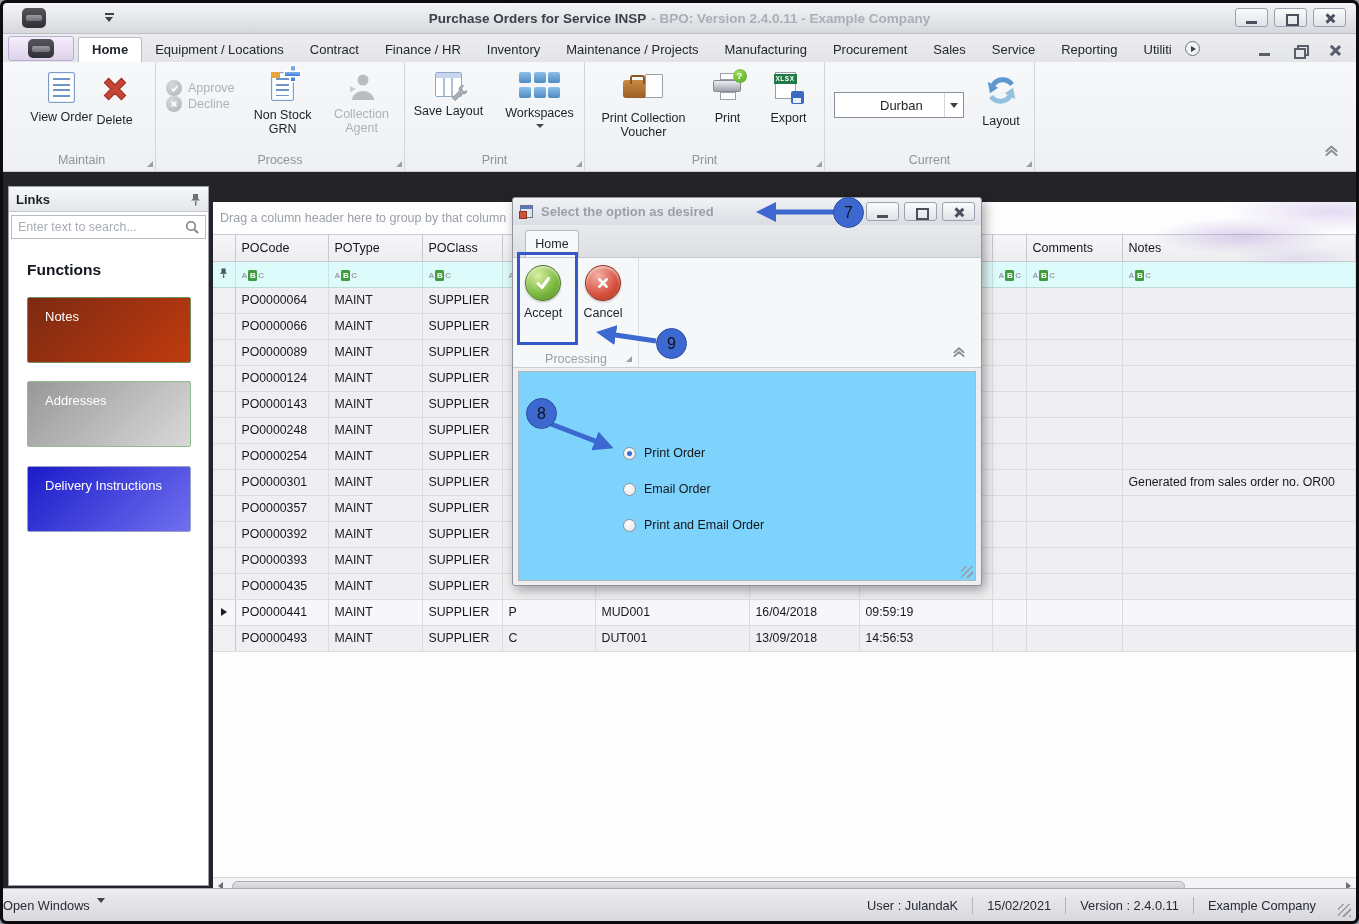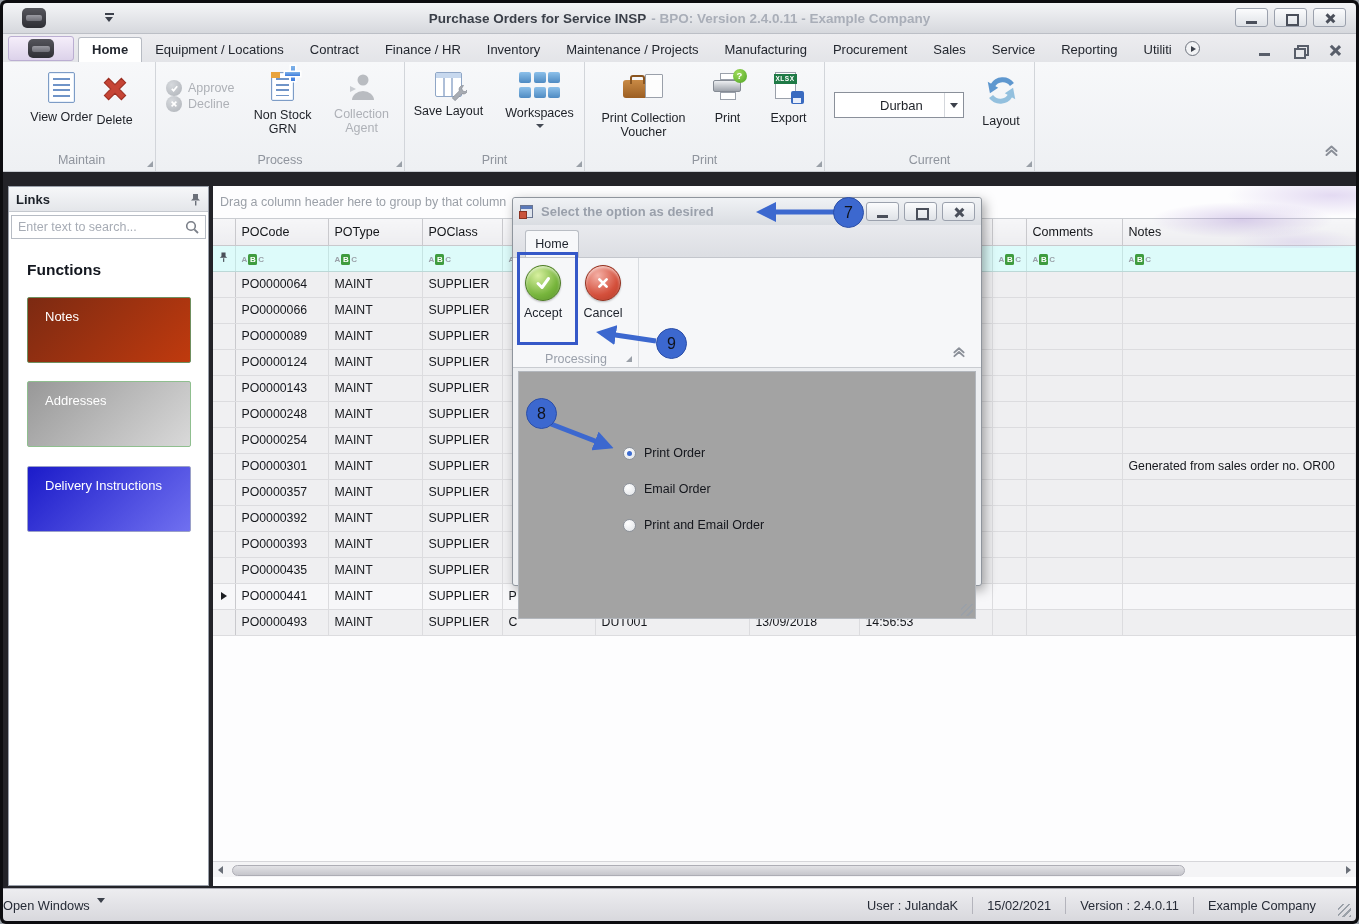--- a/index.html
+++ b/index.html
@@ -101,21 +101,21 @@
   .sb-search{margin:3px 2px;height:24px;border:1px solid #b7bcc4;display:flex;align-items:center;background:#fff;}
   .sb-search input{flex:1;border:none;outline:none;font-size:12.5px;padding:0 6px;color:#2a2f38;font-family:"Liberation Sans",sans-serif;background:transparent;}
   .sb-search input::placeholder{color:#a7acb5;}
   .sb-title{margin:22px 0 0 18px;font-size:15.5px;font-weight:bold;color:#13171f;}
   .fnbtn{position:absolute;left:18px;width:164px;height:66px;border-radius:2px;color:#fff;font-size:13px;padding:11px 0 0 17px;cursor:pointer;}
   .fnbtn.notes{top:110px;background:linear-gradient(135deg,#7c2a12,#c03a0e);border:1px solid #6f8f5f;}
   .fnbtn.addr{top:194px;background:linear-gradient(135deg,#989898,#d9d9d9);border:1px solid #8fbf8f;}
   .fnbtn.deli{top:279px;background:linear-gradient(135deg,#1b1bc9,#7070f0);border:1px solid #9aa0c8;}
 
   
-  .gridwrap{position:absolute;left:213px;top:186px;width:1143px;height:700px;background:#fdfdfe;overflow:hidden;}
+  .gridwrap{position:absolute;left:213px;top:202px;width:1143px;height:700px;background:#fdfdfe;overflow:hidden;}
   .watermark{position:absolute;right:0;top:0;width:300px;height:62px;pointer-events:none;
     background:radial-gradient(ellipse 130px 26px at 62% 55%,rgba(158,128,205,.35),transparent 70%),
                radial-gradient(ellipse 150px 30px at 92% 15%,rgba(175,148,218,.33),transparent 70%),
                radial-gradient(ellipse 90px 20px at 80% 90%,rgba(190,168,228,.25),transparent 70%);}
   .grouphint{height:33px;display:flex;align-items:center;padding-left:7px;font-size:12.5px;color:#9ba0a8;border-bottom:1px solid #c9ccd1;}
   table.grid{border-collapse:collapse;table-layout:fixed;width:100%;font-size:12.3px;color:#16181d;}
   table.grid th{height:26px;background:linear-gradient(#f6f6f8,#ededf0);border-right:1px solid #c9c9cd;border-bottom:1px solid #c9c9cd;font-weight:normal;text-align:left;padding:0 6px;font-size:12.5px;color:#14161a;overflow:hidden;white-space:nowrap;}
   table.grid td{height:26px;border-right:1px solid #dcdcdf;border-bottom:1px solid #dcdcdf;padding:0 6px;overflow:hidden;white-space:nowrap;background:#efeff1;}
   table.grid tr.filter td{background:#ddfbfa;border-right:1px solid #c6e4e3;border-bottom:1px solid #bcd8d7;}
   table.grid td.ind{background:#f0f0f2;border-right:1px solid #c9c9cd;padding:0;text-align:center;}
@@ -144,21 +144,21 @@
   .dlg-grp{position:absolute;left:0;top:0;bottom:0;width:126px;border-right:1px solid #d8dbdf;}
   .dlg-btnrow{position:absolute;left:4px;top:3px;display:flex;gap:8px;}
   .ribtn{width:52px;display:flex;flex-direction:column;align-items:center;padding-top:4px;font-size:12.5px;color:#1d222b;}
   .ribtn .circ{width:36px;height:36px;border-radius:50%;display:flex;align-items:center;justify-content:center;box-shadow:inset 0 2px 3px rgba(255,255,255,.6),0 1px 2px rgba(0,0,0,.25);}
   .circ.ok{background:radial-gradient(circle at 35% 28%,#d8f0a0,#77b53c 60%,#588f2a);border:1px solid #4e7d26;}
   .circ.no{background:radial-gradient(circle at 35% 28%,#f4b0a6,#d4503c 60%,#b03826);border:1px solid #93301f;}
   .ribtn .lbl{margin-top:5px;}
   .dlg-grplbl{position:absolute;left:0;bottom:1px;width:126px;text-align:center;font-size:12.5px;color:#9aa0ab;}
   .dlg-grp .launcher{right:6px;bottom:5px;}
   .dlg-collapse{position:absolute;right:14px;bottom:5px;}
-  .dlg-client{position:absolute;left:5px;top:173px;width:458px;height:248px;background:#a3a3a3;border:1px solid #b3b7bd;}
+  .dlg-client{position:absolute;left:5px;top:173px;width:458px;height:210px;background:#7dd3fc;border:1px solid #b3b7bd;}
   .opt-row{position:absolute;left:104px;display:flex;align-items:center;gap:8px;font-size:12.5px;color:#14161c;}
   .radio{width:13px;height:13px;border-radius:50%;border:1px solid #8e939b;background:radial-gradient(circle at 35% 30%,#ffffff,#dfe2e6);position:relative;}
   .radio.sel::after{content:"";position:absolute;left:3px;top:3px;width:5px;height:5px;border-radius:50%;background:#3b6bd0;}
   .grip{position:absolute;right:2px;bottom:2px;width:12px;height:12px;background:repeating-linear-gradient(135deg,transparent 0 3px,#9aa0a8 3px 4.5px);}
 
   
   .annsvg{position:absolute;left:0;top:0;z-index:65;pointer-events:none;}
   .annbox{position:absolute;left:517px;top:252px;width:61px;height:93px;border:3px solid #3558c8;z-index:60;pointer-events:none;}
   .anncirc{position:absolute;width:31px;height:31px;border-radius:50%;background:#3c68cf;border:1px solid #2c4fa8;color:#10131c;font-size:16px;display:flex;align-items:center;justify-content:center;z-index:70;}
 

